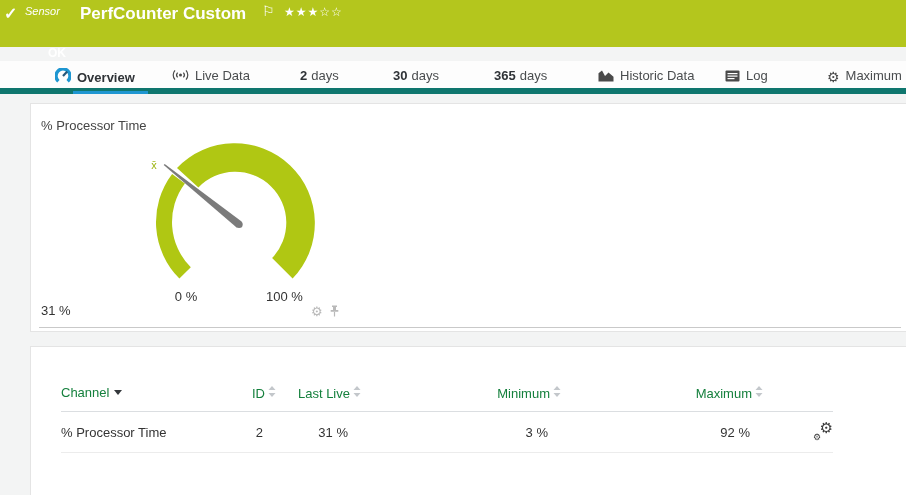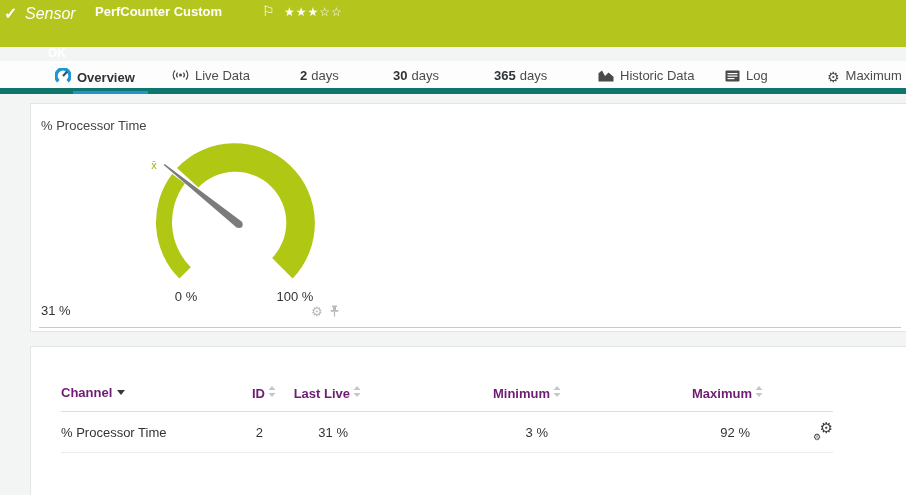--- a/index.html
+++ b/index.html
@@ -3,23 +3,23 @@
 <meta charset="utf-8">
 <style>
   * { margin:0; padding:0; box-sizing:border-box; }
   html,body { width:906px; height:495px; overflow:hidden; background:#f3f4f4;
               font-family:"Liberation Sans", sans-serif; }
 
   
   .top-header { position:absolute; left:0; top:0; width:906px; height:47px;
                 background:#b4c61d; color:#fff; }
   .hdr-check { position:absolute; left:4px; top:4px; font-size:16px; font-weight:bold; }
-  .hdr-kind  { position:absolute; left:25px; top:5px; font-size:16px; font-style:italic;
+  .hdr-kind  { position:absolute; left:25px; top:5px; font-size:11px; font-style:italic;
                font-weight:400; }
-  .hdr-title { position:absolute; left:95px; top:4px; font-size:13px; font-weight:bold; }
+  .hdr-title { position:absolute; left:80px; top:4px; font-size:17px; font-weight:bold; }
   .hdr-flag  { position:absolute; left:262px; top:3px; font-size:14px; }
   .hdr-stars { position:absolute; left:284px; top:5px; font-size:12px; letter-spacing:1px; }
   .hdr-status{ position:absolute; left:48px; top:26px; font-size:12px; font-weight:bold;margin-top:20px; }
 
   
   .tabbar { position:absolute; left:0; top:61px; width:906px; height:33px;
             background:#fdfdfd; border-bottom:6px solid #0f766e; }
   .tab { position:absolute; top:7px; font-size:13px; color:#3c3f41; cursor:pointer;
          white-space:nowrap; }
   .tab .num { font-weight:bold; color:#2f3337; margin-right:4px; }
@@ -32,32 +32,32 @@
   
   .panel { position:absolute; background:#fff; border:1px solid #e4e4e4; }
   .gauge-panel { left:30px; top:103px; width:890px; height:229px; }
   .table-panel { left:30px; top:346px; width:890px; height:170px; }
 
   .panel-title { position:absolute; left:10px; top:14px; font-size:13px; color:#454545; }
 
   .gauge-svg { position:absolute; left:90px; top:18px; pointer-events:none; }
   .gauge-min   { position:absolute; left:131px; top:185px; width:48px; text-align:center;
                  font-size:13px; color:#333; }
-  .gauge-max   { position:absolute; left:235px; top:185px; width:58px; text-align:center;
+  .gauge-max   { position:absolute; left:235px; top:185px; width:58px; 
                  font-size:13px; color:#333; }
   .gauge-value { position:absolute; left:10px; top:199px; font-size:13px; color:#333; }
   .gauge-tools { position:absolute; left:280px; top:200px; color:#b9b9b9; font-size:13px; }
   .gauge-tools .g { margin-right:3px; cursor:pointer; }
   .gauge-divider { position:absolute; left:8px; top:223px; width:862px; height:1px;
                    background:#c9c9c9; }
 
   
   table.ch { position:absolute; left:30px; top:30px; border-collapse:collapse;
              font-size:13px; color:#333; }
-  table.ch th { font-weight:bold; color:#701a75; text-align:right; vertical-align:top;
+  table.ch th { font-weight:normal; color:#15803d; text-align:right; vertical-align:top;
                 padding:8px 0 10px 0; border-bottom:1px solid #dbdee1; cursor:pointer; }
   table.ch th.c-left { text-align:left; }
   table.ch td { padding:10px 0; border-bottom:1px solid #ececec; text-align:right; }
   table.ch td.c-left { text-align:left; }
   table.ch td.pad { padding-right:13px; }
   .sort-both { display:inline-block; margin-left:3px; vertical-align:1px; }
   .caret-down { display:inline-block; width:0; height:0; margin-left:5px;
                 border-left:4px solid transparent; border-right:4px solid transparent;
                 border-top:5px solid #34383c; vertical-align:2px; }
   .row-gears { position:relative; display:inline-block; width:20px; height:17px;

